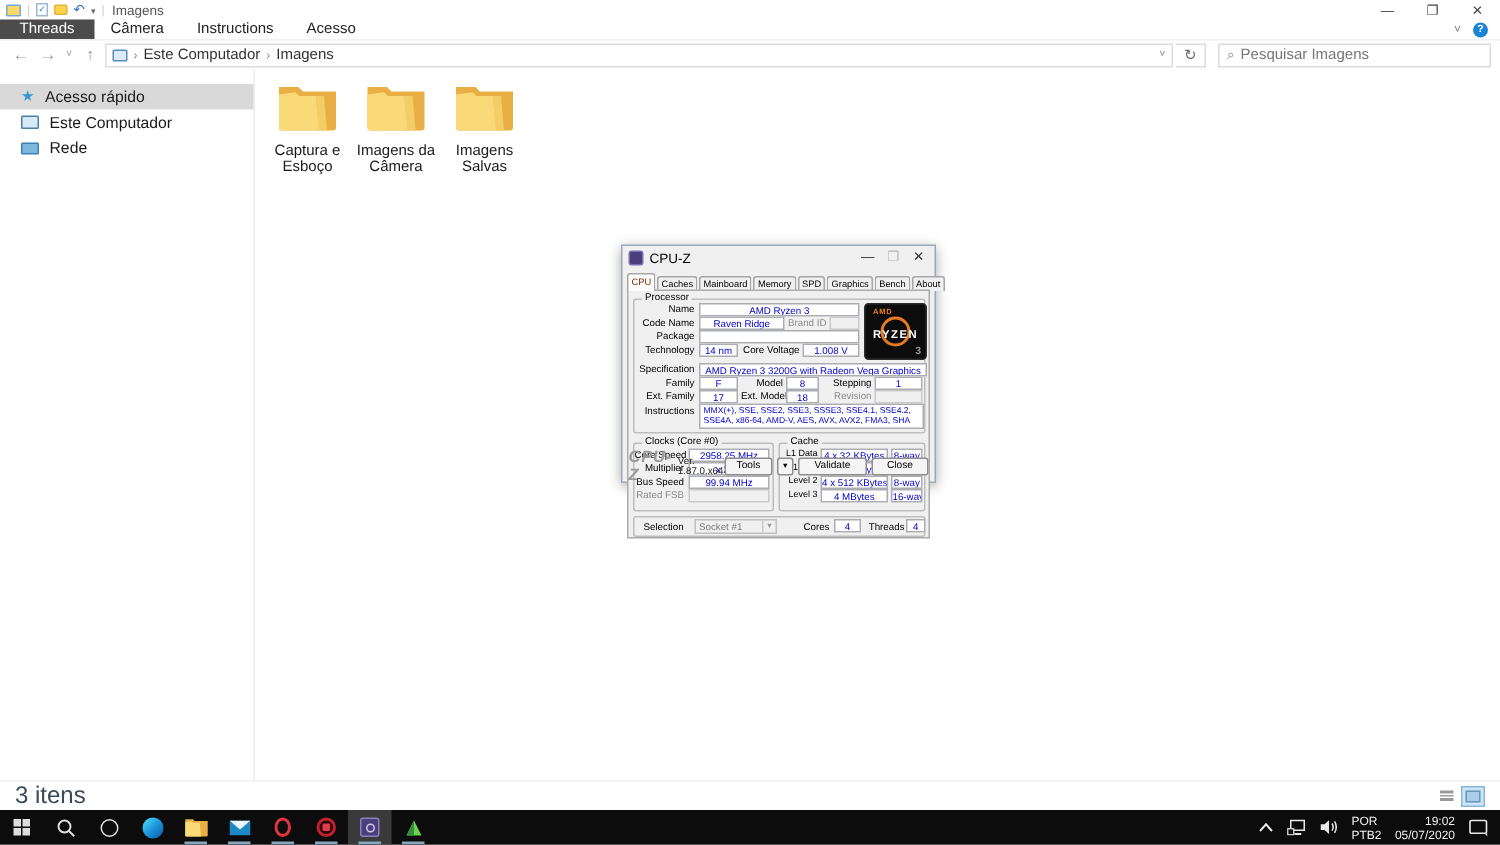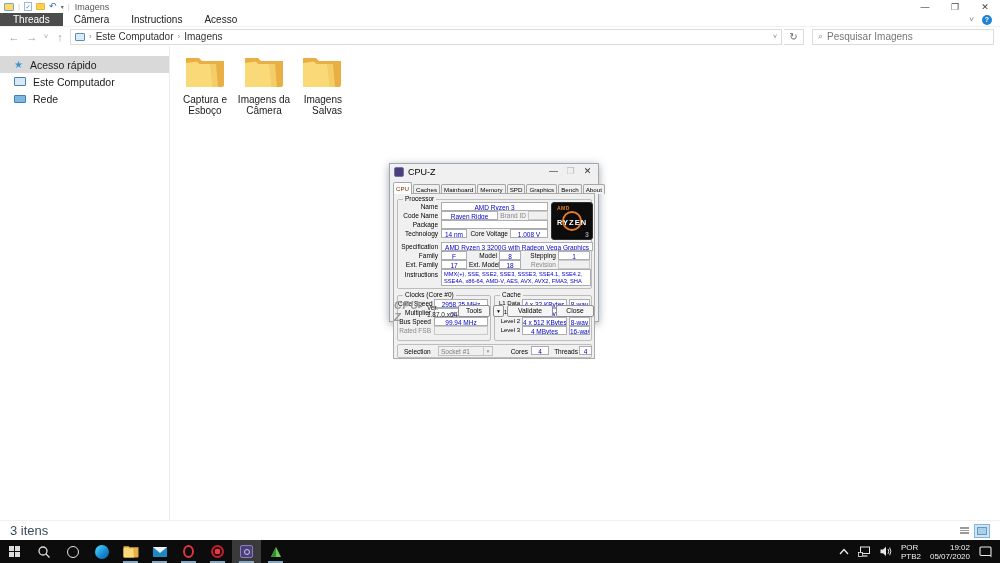--- a/index.html
+++ b/index.html
@@ -46,30 +46,30 @@
   .side-item { height:17px; display:flex; align-items:center; gap:7px; padding-left:14px; font-size:10.5px; color:#1a1a1a; }
   .side-item.selected { background:#d9d9d9; }
   .star-glyph { color:#3a96d2; font-size:10px; line-height:10px; }
   .pc-glyph { width:12px; height:9px; border:1px solid #4c7fa8; background:#d8e9f6; border-radius:1px; }
   .net-glyph { width:12px; height:8px; border:1px solid #3f7fb5; background:#7db8e0; border-radius:1px; }
 
   .folder-item { position:absolute; width:66px; text-align:center; }
   .folder-item .lblname { margin-top:2px; font-size:10px; color:#1a1a1a; line-height:11px; }
 
   .ex-statusbar { position:absolute; left:0; top:520px; right:0; height:20px; border-top:1px solid #f0f0f0; display:flex; align-items:center; padding:0 10px; }
-  .status-items { font-size:13px; color:#3a4a5a; }
+  .status-items { font-size:16px; color:#3a4a5a; }
   .view-toggles { margin-left:auto; display:flex; gap:2px; }
   .vt { width:16px; height:14px; display:flex; align-items:center; justify-content:center; }
   .vt.active { background:#cde6f7; border:1px solid #84b6dd; }
   .vt-list { display:flex; flex-direction:column; gap:1px; }
   .vt-list span { display:block; width:9px; height:1.5px; background:#9a9a9a; }
   .vt-thumb { width:10px; height:8px; background:#aacfe8; border:1px solid #6a97ba; }
 
   
-  .cpuz { position:absolute; left:389px; top:163px; width:210px; height:159px; background:#f0f0f0; border:1px solid #9aa9b7; box-shadow:0 2px 8px rgba(0,0,0,.35); font-size:7px; }
+  .cpuz { position:absolute; left:414px; top:163px; width:210px; height:159px; background:#f0f0f0; border:1px solid #9aa9b7; box-shadow:0 2px 8px rgba(0,0,0,.35); font-size:7px; }
   .cz-titlebar { position:absolute; left:0; top:0; right:0; height:16px; display:flex; align-items:center; gap:4px; padding-left:4px; }
   .cz-appicon { width:10px; height:10px; background:#4a3f78; border-radius:2px; border:1px solid #7a6fb0; }
   .cz-title { font-size:9px; color:#000; }
   .cz-controls { position:absolute; right:2px; top:1px; display:flex; }
   .cz-btn { width:17px; height:13px; text-align:center; font-size:9px; line-height:13px; color:#333; }
   .cz-btn.disabled { color:#b8b8b8; }
   .cz-tabs { position:absolute; left:3px; top:17px; right:3px; height:13px; display:flex; align-items:flex-end; }
   .cz-tab { font-size:6.2px; padding:0 2px; height:10px; line-height:10px; background:#f0f0f0; border:1px solid #a6a6a6; border-bottom:none; border-radius:2px 2px 0 0; margin-right:1px; color:#000; white-space:nowrap; }
   .cz-tab.active { background:#fdfdfd; height:12px; line-height:12px; position:relative; z-index:2; color:#7a3000; }
   .cz-page { position:absolute; left:3px; top:29px; width:202px; height:166px; border:1px solid #ababab; background:#f0f0f0; }
@@ -191,21 +191,21 @@
       <div class="lblname">Imagens da Câmera</div>
     </div>
     <div class="folder-item" style="left:172px; top:55px;">
       <svg width="40" height="33" viewBox="0 0 40 33">
         <path fill="#e9af44" d="M1 3 h13 l3 3 h22 v24 a2 2 0 0 1 -2 2 H3 a2 2 0 0 1 -2 -2 z"></path>
         <path fill="#f9d978" d="M1 8 l11 -1.5 2.5 2.5 h11 l2.5 23 H3 a2 2 0 0 1 -2 -2 z"></path>
         <path fill="#f3cd66" d="M25.5 9 h5.5 l2 23 h-5.5 z"></path>
       </svg>
       <div class="lblname">Captura e Esboço</div>
     </div>
-    <div class="folder-item" style="left:276px; top:55px;text-align:right;">
+    <div class="folder-item" style="left:290px; top:55px;">
       <svg width="40" height="33" viewBox="0 0 40 33">
         <path fill="#e9af44" d="M1 3 h13 l3 3 h22 v24 a2 2 0 0 1 -2 2 H3 a2 2 0 0 1 -2 -2 z"></path>
         <path fill="#f9d978" d="M1 8 l11 -1.5 2.5 2.5 h11 l2.5 23 H3 a2 2 0 0 1 -2 -2 z"></path>
         <path fill="#f3cd66" d="M25.5 9 h5.5 l2 23 h-5.5 z"></path>
       </svg>
       <div class="lblname">Imagens Salvas</div>
     </div>
 
     <div class="ex-statusbar">
       <span class="status-items">3 itens</span>

